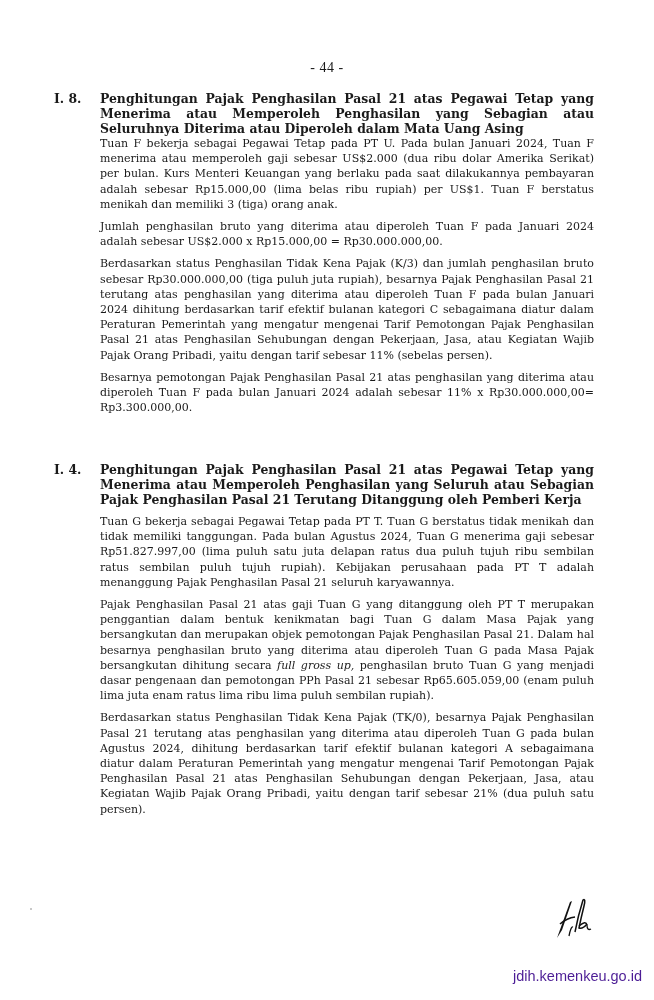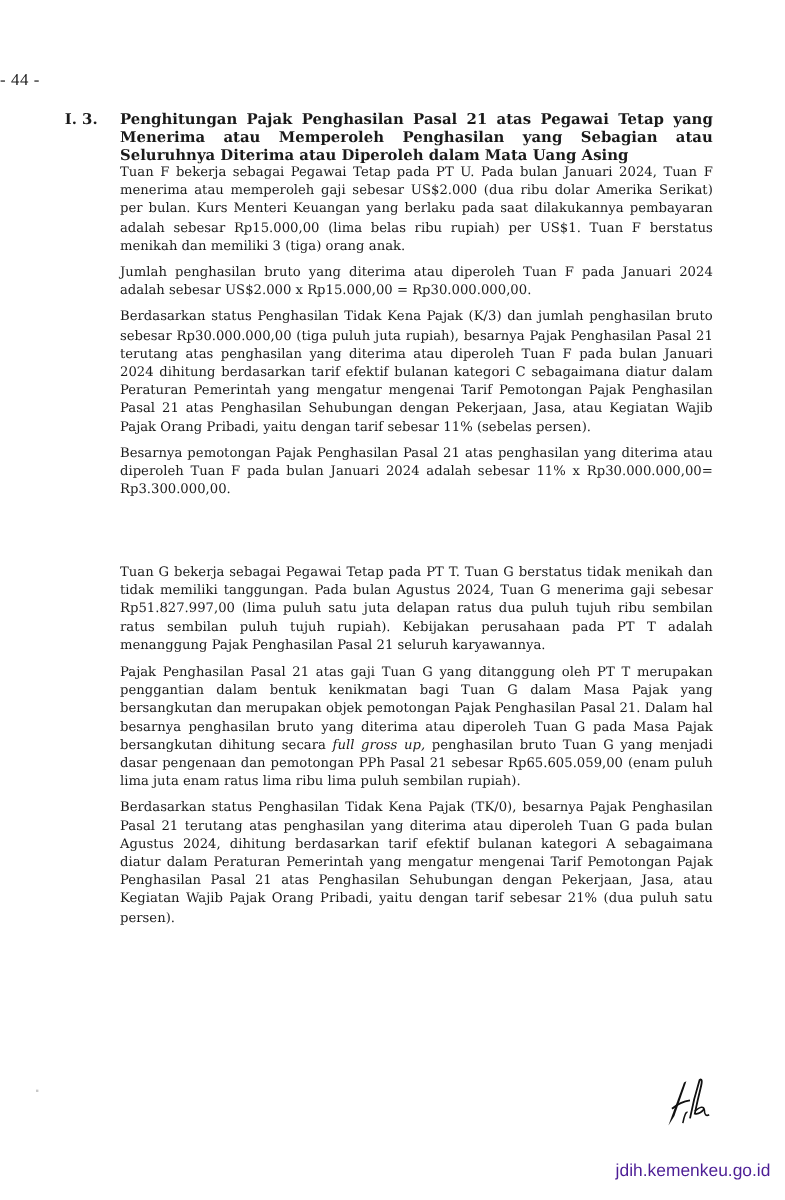--- a/index.html
+++ b/index.html
@@ -13,21 +13,21 @@
       position: relative;
       overflow: hidden;
       font-family: "DejaVu Serif", serif;
       color: #1a1a1a;
     }
     .page-number {
       position: absolute;
       top: 60px;
       left: 0;
       width: 654px;
-      text-align: left;
+      text-align: center;
       font-family: "Liberation Serif", serif;
       font-size: 14px;
       letter-spacing: 0.5px;
     }
     .section {
       position: absolute;
       left: 54px;
       width: 540px;
     }
     .section-head {
@@ -89,32 +89,36 @@
       text-decoration: none;
     }
   </style>
 </head>
 <body>
 
 <div class="page-number">- 44 -</div>
 
 <div class="section" id="sec-i3">
   <div class="section-head">
-    <div class="section-num">I. 3.</div>
+    <div class="section-num">I. 8.</div>
     <div class="section-title">Penghitungan Pajak Penghasilan Pasal 21 atas Pegawai Tetap yang Menerima atau Memperoleh Penghasilan yang Sebagian atau Seluruhnya Diterima atau Diperoleh dalam Mata Uang Asing</div>
   </div>
   <div class="body-text">
     <p class="para">Tuan F bekerja sebagai Pegawai Tetap pada PT U. Pada bulan Januari 2024, Tuan F menerima atau memperoleh gaji sebesar US$2.000 (dua ribu dolar Amerika Serikat) per bulan. Kurs Menteri Keuangan yang berlaku pada saat dilakukannya pembayaran adalah sebesar Rp15.000,00 (lima belas ribu rupiah) per US$1. Tuan F berstatus menikah dan memiliki 3 (tiga) orang anak.</p>
     <p class="para">Jumlah penghasilan bruto yang diterima atau diperoleh Tuan F pada Januari 2024 adalah sebesar US$2.000 x Rp15.000,00 = Rp30.000.000,00.</p>
     <p class="para">Berdasarkan status Penghasilan Tidak Kena Pajak (K/3) dan jumlah penghasilan bruto sebesar Rp30.000.000,00 (tiga puluh juta rupiah), besarnya Pajak Penghasilan Pasal 21 terutang atas penghasilan yang diterima atau diperoleh Tuan F pada bulan Januari 2024 dihitung berdasarkan tarif efektif bulanan kategori C sebagaimana diatur dalam Peraturan Pemerintah yang mengatur mengenai Tarif Pemotongan Pajak Penghasilan Pasal 21 atas Penghasilan Sehubungan dengan Pekerjaan, Jasa, atau Kegiatan Wajib Pajak Orang Pribadi, yaitu dengan tarif sebesar 11% (sebelas persen).</p>
     <p class="para">Besarnya pemotongan Pajak Penghasilan Pasal 21 atas penghasilan yang diterima atau diperoleh Tuan F pada bulan Januari 2024 adalah sebesar 11% x Rp30.000.000,00= Rp3.300.000,00.</p>
   </div>
 </div>
 
 <div class="section" id="sec-i4">
+  <div class="section-head">
+    <div class="section-num">I. 4.</div>
+    <div class="section-title">Penghitungan Pajak Penghasilan Pasal 21 atas Pegawai Tetap yang Menerima atau Memperoleh Penghasilan yang Seluruh atau Sebagian Pajak Penghasilan Pasal 21 Terutang Ditanggung oleh Pemberi Kerja</div>
+  </div>
   <div class="body-text">
     <p class="para">Tuan G bekerja sebagai Pegawai Tetap pada PT T. Tuan G berstatus tidak menikah dan tidak memiliki tanggungan. Pada bulan Agustus 2024, Tuan G menerima gaji sebesar Rp51.827.997,00 (lima puluh satu juta delapan ratus dua puluh tujuh ribu sembilan ratus sembilan puluh tujuh rupiah). Kebijakan perusahaan pada PT T adalah menanggung  Pajak Penghasilan Pasal 21 seluruh karyawannya.</p>
     <p class="para"><span>Pajak Penghasilan Pasal 21 atas gaji Tuan G yang ditanggung oleh PT T merupakan penggantian dalam bentuk kenikmatan bagi Tuan G dalam Masa Pajak yang bersangkutan dan merupakan objek pemotongan Pajak Penghasilan Pasal 21. Dalam hal besarnya penghasilan bruto yang diterima atau diperoleh Tuan G pada Masa Pajak bersangkutan dihitung secara </span><em>full gross up,</em><span> penghasilan bruto Tuan G yang menjadi dasar pengenaan dan pemotongan PPh Pasal 21 sebesar Rp65.605.059,00 (enam puluh lima juta enam ratus lima ribu lima puluh sembilan rupiah).</span></p>
     <p class="para">Berdasarkan status Penghasilan Tidak Kena Pajak (TK/0), besarnya Pajak Penghasilan Pasal 21 terutang atas penghasilan yang diterima atau diperoleh Tuan G pada bulan Agustus 2024, dihitung berdasarkan tarif efektif bulanan kategori A sebagaimana diatur dalam Peraturan Pemerintah yang mengatur mengenai Tarif Pemotongan Pajak Penghasilan Pasal 21 atas Penghasilan Sehubungan dengan Pekerjaan, Jasa, atau Kegiatan Wajib Pajak Orang Pribadi, yaitu dengan tarif sebesar 21% (dua puluh satu persen).</p>
   </div>
 </div>
 
 <div class="margin-dot"></div>
 
 <svg class="signature" viewBox="0 0 42 44">

